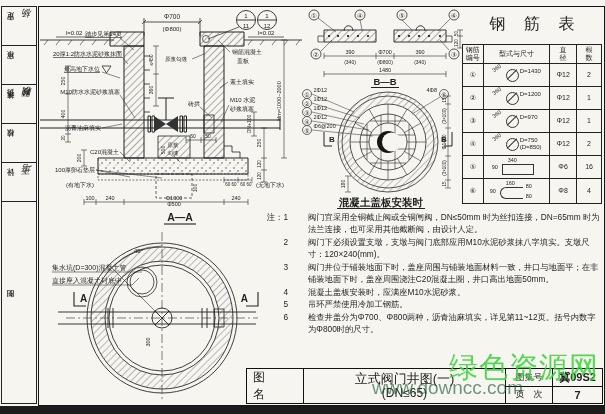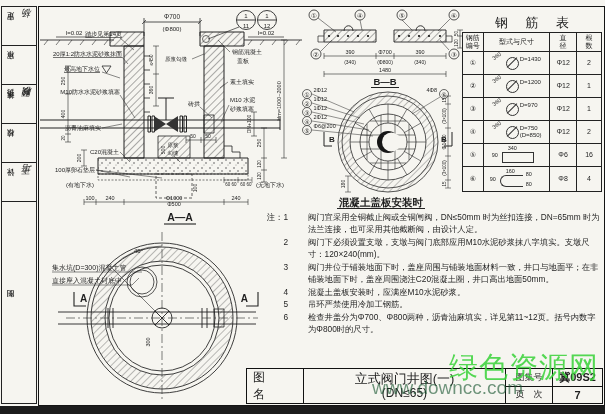--- a/index.html
+++ b/index.html
@@ -19,21 +19,21 @@
            display:flex;flex-direction:column;background:#f6f5f0}
   .sb-cell{height:38px;border-bottom:1.2px solid #222;display:flex;flex:0 0 auto}
   .sb-cell:last-child{flex:1 1 auto;border-bottom:none}
   .sb-label,.sb-sig{width:50%;display:flex;align-items:center;justify-content:center;overflow:hidden}
   .sb-label span{writing-mode:vertical-rl;transform:rotate(180deg);font-size:7.5px;letter-spacing:1px}
   .sb-sig span{writing-mode:vertical-rl;transform:rotate(180deg);font-size:9.5px;
                font-family:"DejaVu Serif",serif;font-style:italic;color:#2c2c2c}
 
   
   .tblwrap{left:462px;top:14px;width:140px}
-  .tbl-title{text-align:center;font-size:13px;letter-spacing:7px;padding-left:7px;margin-bottom:0}
+  .tbl-title{text-align:center;font-size:16px;letter-spacing:7px;padding-left:7px;margin-bottom:9px}
   table.rt{border-collapse:collapse;width:100%;table-layout:fixed}
   table.rt th,table.rt td{border:1.1px solid #222;font-size:7px;text-align:center;
       padding:1px 0;white-space:pre-line;line-height:1.15;overflow:hidden}
   table.rt th{font-weight:normal}
   col.c1{width:20px}col.c2{width:64px}col.c3{width:26px}col.c4{width:24px}
   td .shp{position:relative;height:20px}
   .ring{position:absolute;left:22px;top:4px;width:11px;height:11px;border:1px solid #333;border-radius:50%}
   .ring:after{content:"";position:absolute;left:-2px;top:4px;width:14px;height:1px;background:#333;transform:rotate(-45deg)}
   .lap{position:absolute;left:8px;top:0;font-size:5.5px;transform:rotate(-35deg)}
   .sdim{position:absolute;left:36px;top:3px;font-size:6px;text-align:left;line-height:1.1;white-space:pre-line}

